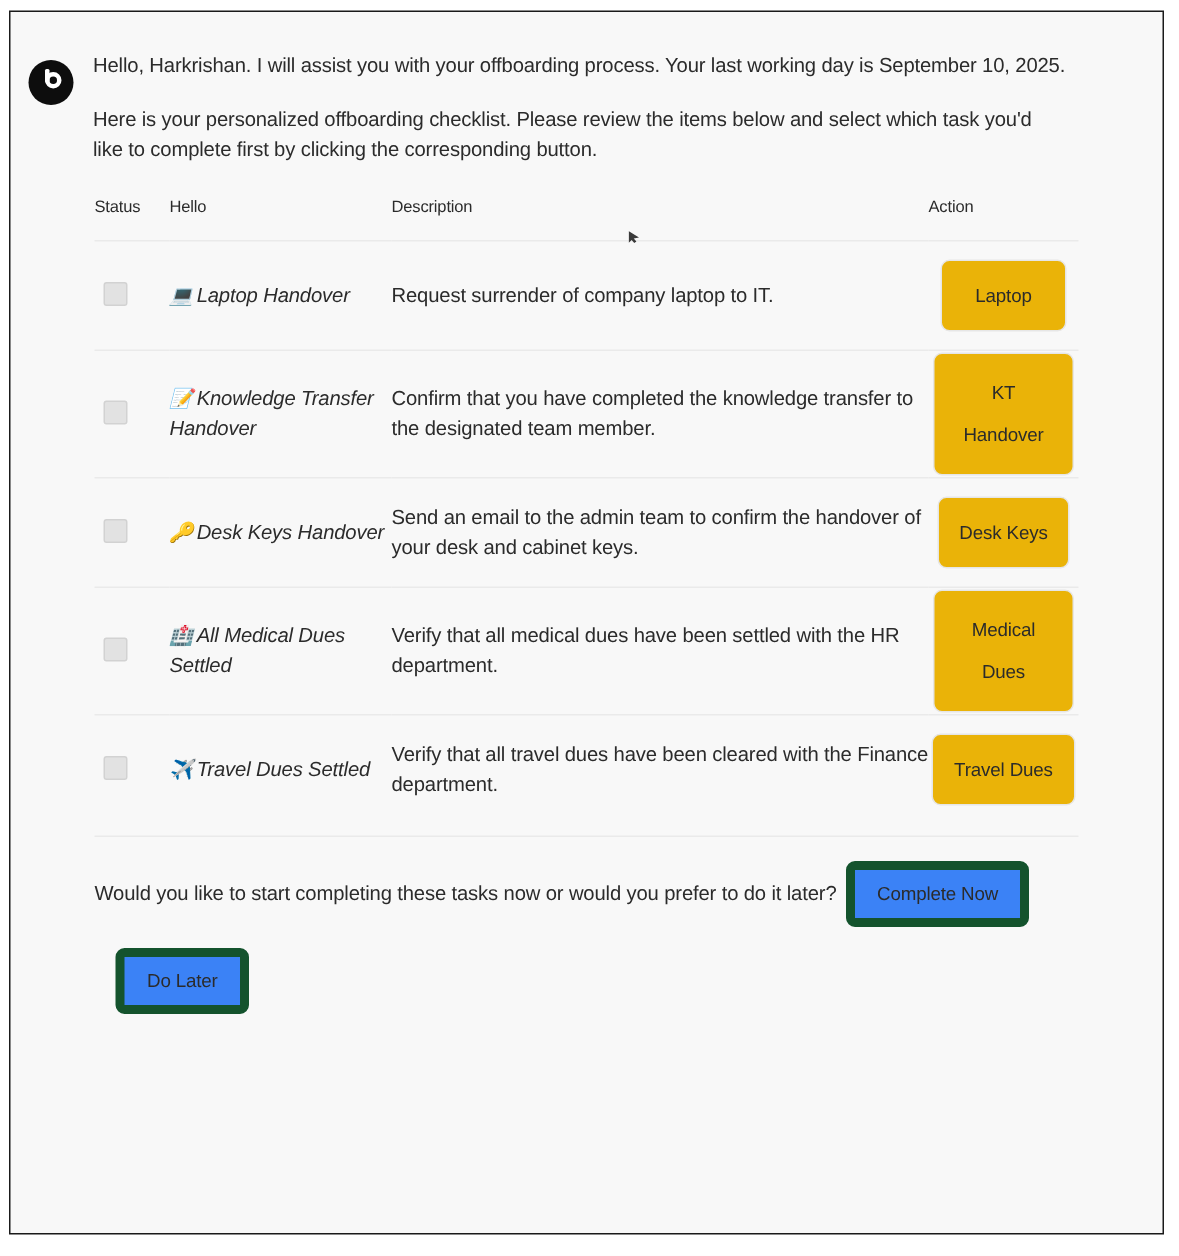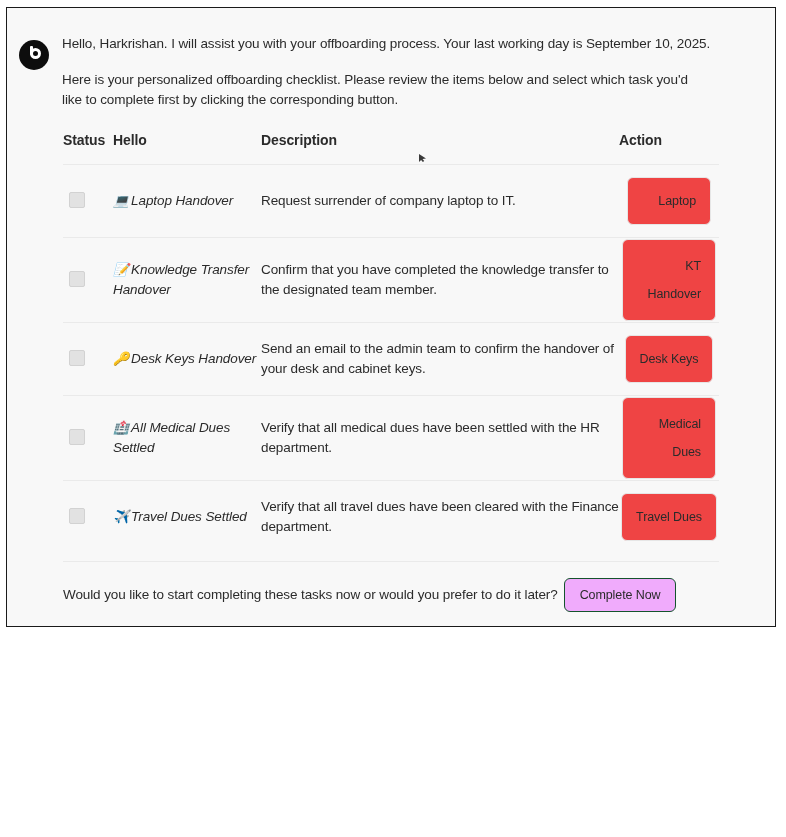--- a/index.html
+++ b/index.html
@@ -11,21 +11,21 @@
     width: 786px;
     height: 837px;
     font-family: "Liberation Sans", sans-serif;
     overflow: hidden;
   }
   .screen {
     position: absolute;
     left: 6px;
     top: 7px;
     width: 770px;
-    height: 620px;
+    height: 816px;
     border: 1px solid #1a1a1a;
     background: #f8f8f8;
     box-sizing: border-box;
     overflow: hidden;
   }
   .chat-row {
     display: flex;
     align-items: flex-start;
     padding: 26px 0 0 0;
   }
@@ -77,22 +77,22 @@
     max-width: 640px;
   }
 
   table.checklist {
     width: 656px;
     margin: 22px 0 0 56px;
     border-collapse: collapse;
     table-layout: fixed;
   }
   table.checklist th {
-    font-size: 14px;
-    font-weight: bold;
+    font-size: 11px;
+    font-weight: normal;
     color: #2b2b2b;
     text-align: left;
     padding: 0 0 16px 0;
     letter-spacing: -0.1px;
   }
   .col-status { width: 50px; }
   .col-task   { width: 148px; }
   .col-desc   { width: 358px; }
   .col-action { width: 100px; }
 
@@ -130,26 +130,26 @@
     line-height: 20px;
     padding-right: 14px;
   }
   .action-cell {
     text-align: center;
   }
   .action-btn {
     display: inline-block;
     min-width: 84px;
     padding: 12px 14px;
-    background: #ef4444;
+    background: #eab308;
     border: 1px solid #e6e6e6;
     border-radius: 6px;
     font-size: 12.5px;
     color: #2b2b2b;
-    text-align: right;
+    text-align: center;
     line-height: 28px;
     font-family: "Liberation Sans", sans-serif;
     letter-spacing: -0.1px;
     box-sizing: border-box;
   }
   .action-btn.one-line { line-height: 14px; padding: 16px 14px; }
   .action-btn.two-line { width: 94px; }
 
   .footer-sep {
     width: 656px;
@@ -164,22 +164,22 @@
   .footer-q {
     font-size: 13.5px;
     color: #2b2b2b;
     letter-spacing: -0.1px;
     display: inline;
     line-height: 34px;
   }
   .footer-btn {
     display: inline-block;
     padding: 9px 15px;
-    background: #f0abfc;
-    border: 1px solid #14532d;
+    background: #3b82f6;
+    border: 6px solid #14532d;
     border-radius: 6px;
     font-size: 12.5px;
     color: #2b2b2b;
     letter-spacing: -0.1px;
     vertical-align: middle;
     margin-left: 6px;
     box-sizing: border-box;
   }
   .footer-row2 {
     margin: 14px 0 0 8px;

